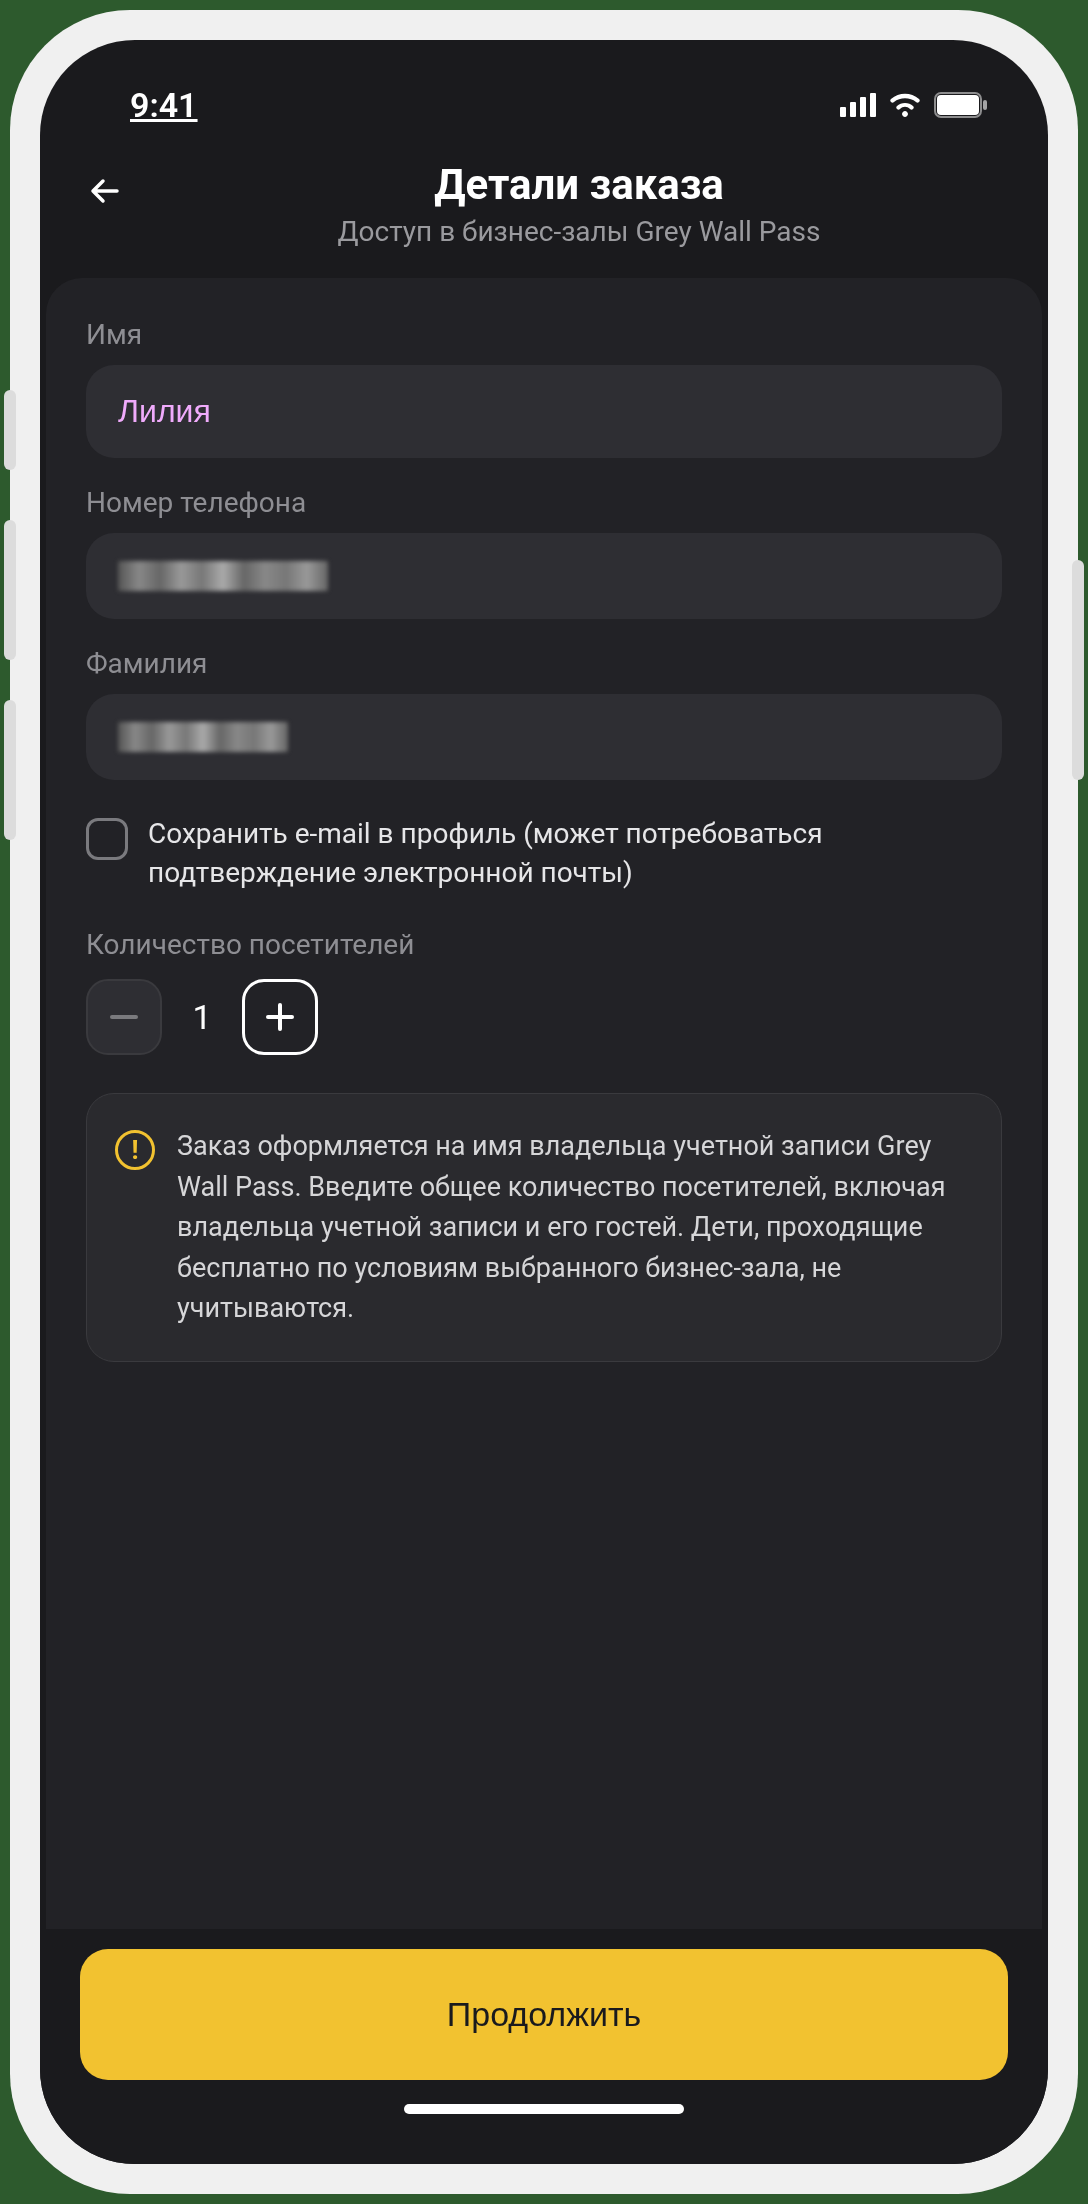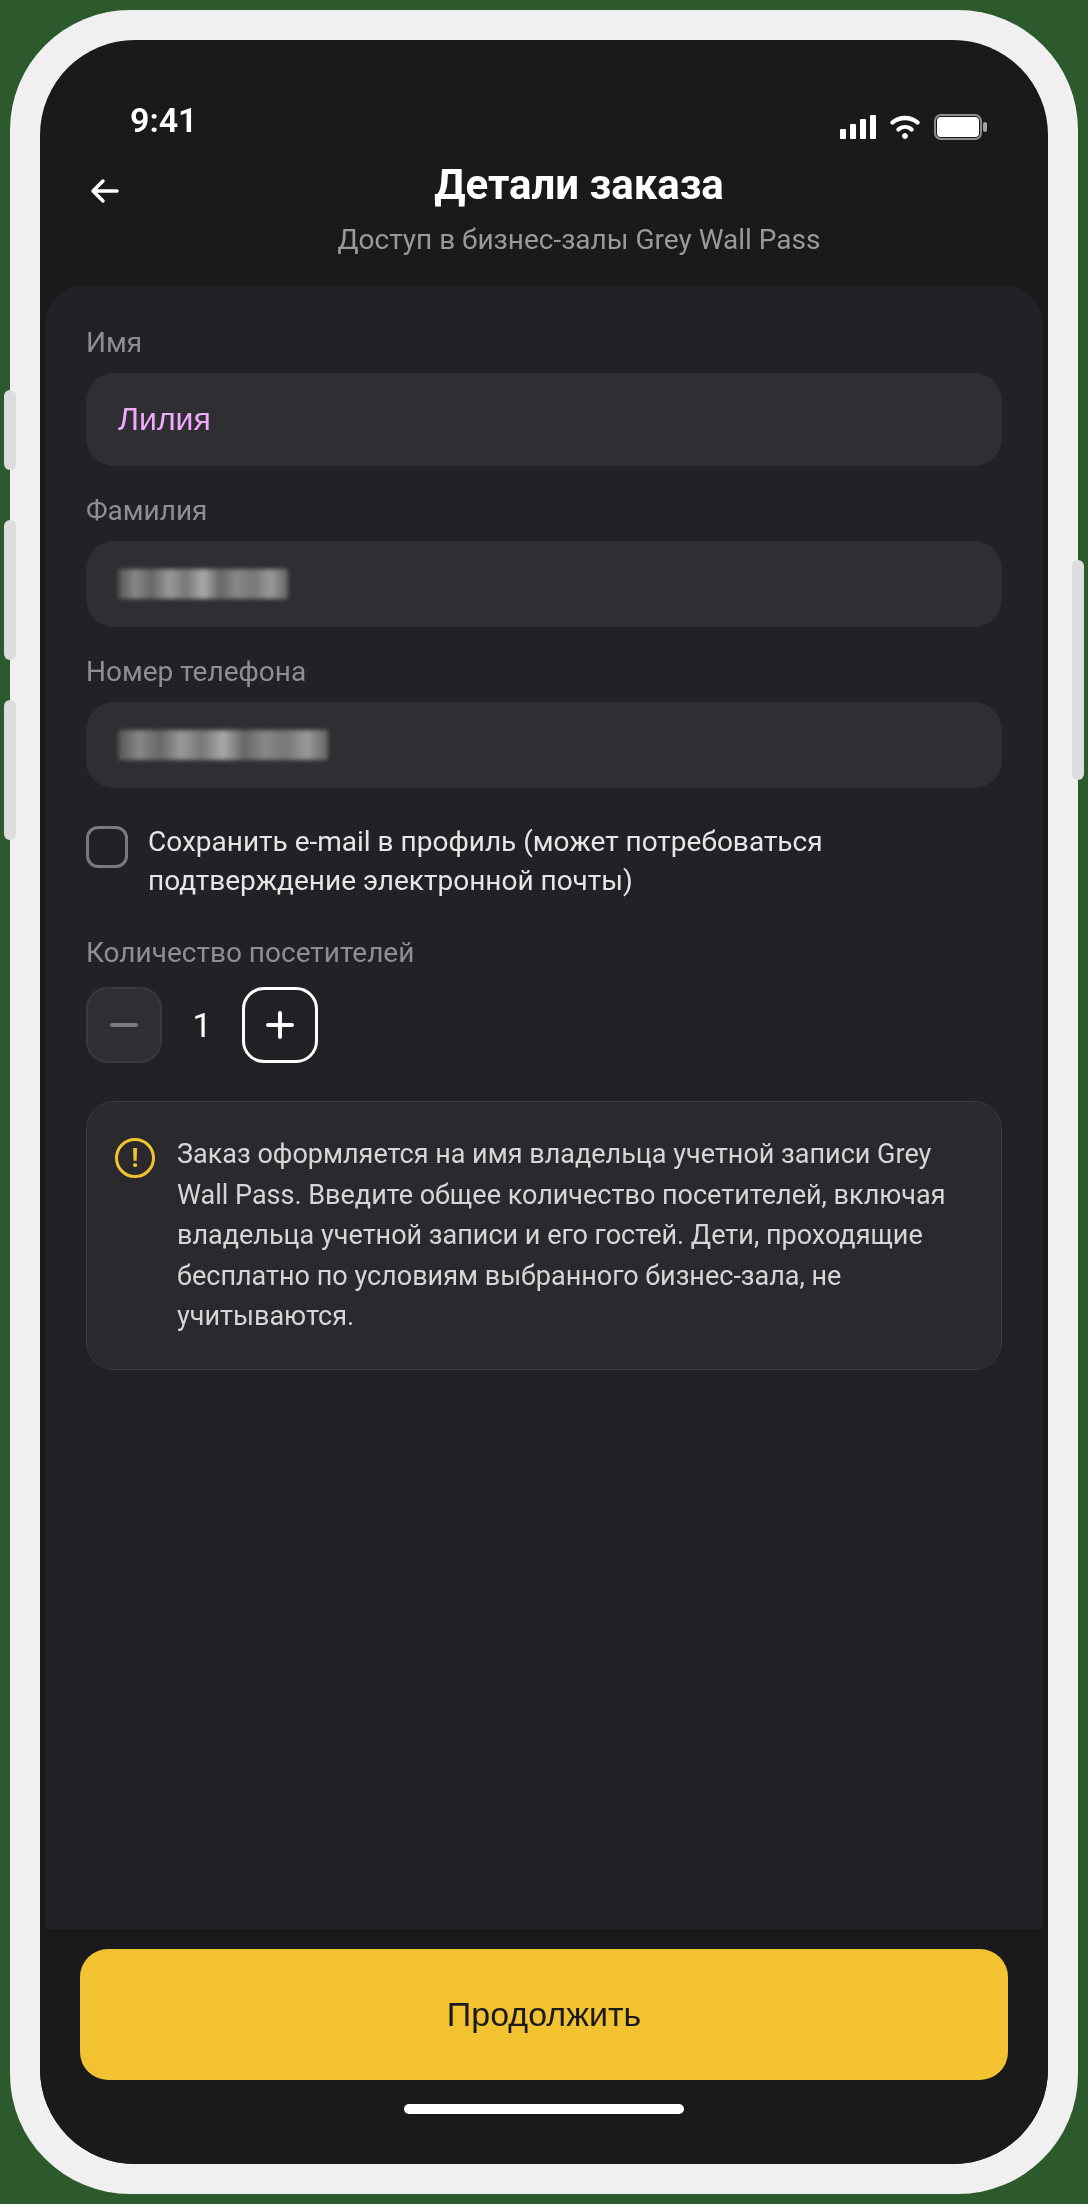--- a/index.html
+++ b/index.html
@@ -33,44 +33,45 @@
     border-radius: 95px;
     overflow: hidden;
     position: relative;
     display: flex;
     flex-direction: column;
   }
   
   .status-bar {
     height: 100px;
     display: flex;
-    align-items: flex-end;
+    align-items: center;
     justify-content: space-between;
     padding: 30px 60px 0;
     color: #fff;
+    text-decoration: underline;
   }
   .status-time { font-size: 34px; font-weight: 600; margin-left: 30px; }
   .status-icons { display: flex; gap: 12px; align-items: center; }
   
   .header {
     padding: 20px 40px 30px;
     display: flex;
     align-items: flex-start;
     gap: 20px;
     text-align: center;
   }
   .back-btn {
     width: 50px; height: 50px;
     display: flex; align-items: center; justify-content: center;
     margin-top: 6px;
     cursor: pointer;
   }
   .header-text { flex: 1; }
   .header-title { color: #fff; font-size: 42px; font-weight: 700; }
-  .header-sub { color: #9a9a9e; font-size: 28px; margin-top: 14px; }
+  .header-sub { color: #9a9a9e; font-size: 28px; margin-top: 6px; }
   
   .content {
     flex: 1;
     background: #222226;
     border-radius: 36px 36px 0 0;
     margin: 0 6px;
     padding: 40px 40px 20px;
     overflow-y: auto;
   }
   
@@ -232,30 +233,30 @@
     </div>
 
     <div class="content">
 
       <div class="field-group">
         <label class="label">Имя</label>
         <input class="input" value="Лилия" style="">
       </div>
 
       <div class="field-group">
+        <label class="label">Номер телефона</label>
+        <div class="input-blur">
+          <span class="blur-pix" style="width:210px"></span>
+        </div>
+      </div>
+
+      <div class="field-group">
         <label class="label">Фамилия</label>
         <div class="input-blur">
           <span class="blur-pix" style="width:170px"></span>
-        </div>
-      </div>
-
-      <div class="field-group">
-        <label class="label">Номер телефона</label>
-        <div class="input-blur">
-          <span class="blur-pix" style="width:210px"></span>
         </div>
       </div>
 
 
       <div class="checkbox-row">
         <div class="checkbox"></div>
         <div class="checkbox-label">Сохранить e-mail в профиль (может потребоваться подтверждение электронной почты)</div>
       </div>
 
       <div class="field-group">

